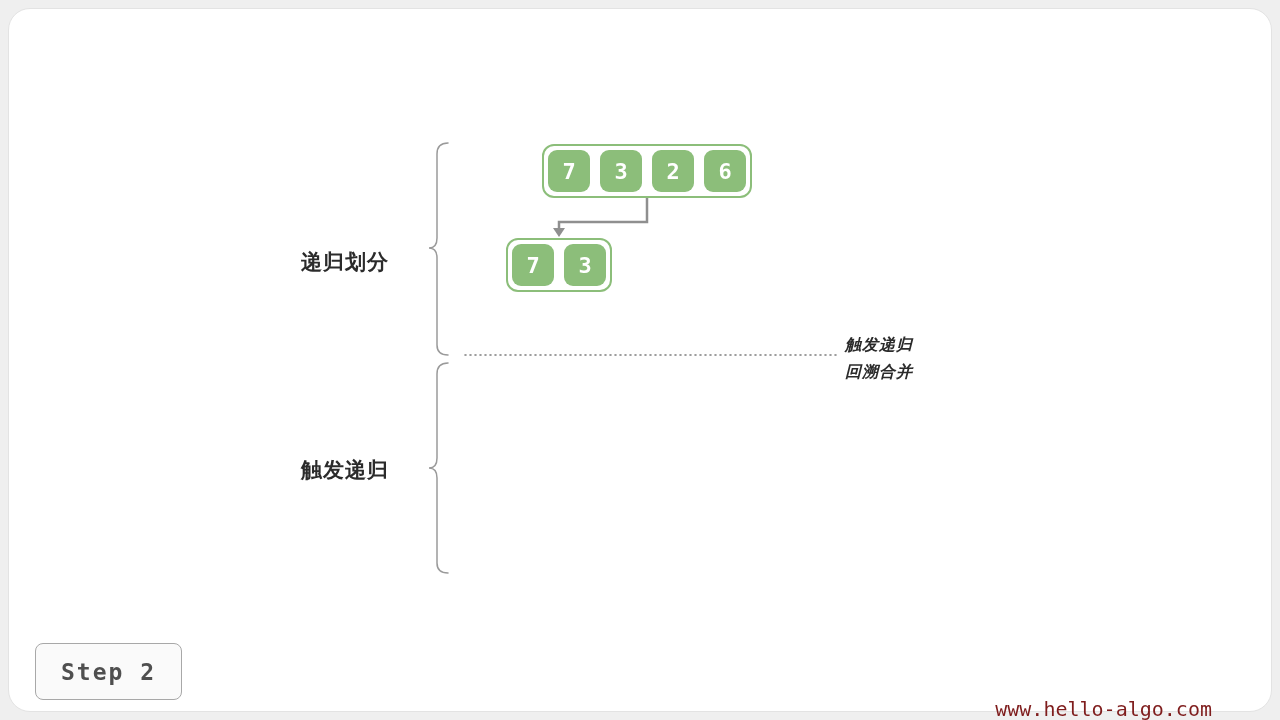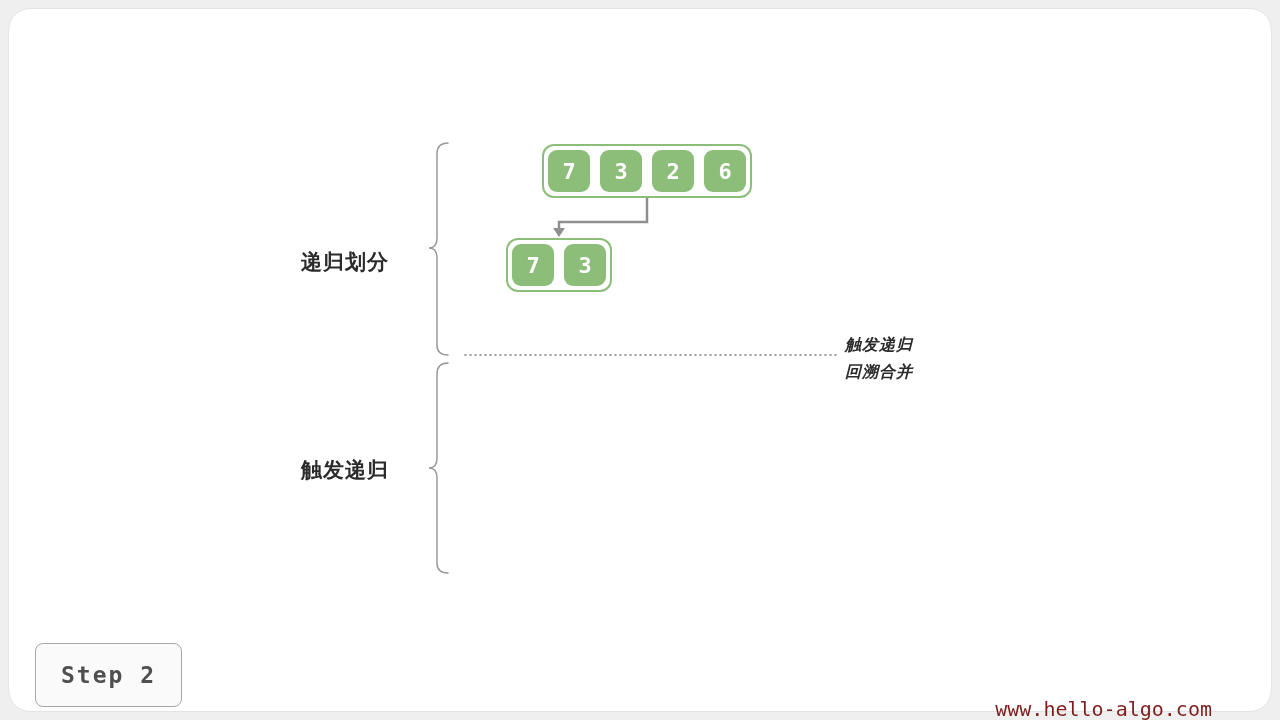--- a/index.html
+++ b/index.html
@@ -69,21 +69,21 @@
     color:var(--text-dark);
     line-height:27px;
     letter-spacing:1px;
     font-style:italic;
   }
   .step-box{
     position:absolute;
     left:35px;
     top:643px;
     width:147px;
-    height:64px;
+    height:57px;
     background:#fafafa;
     border:1.5px solid #a8a8a8;
     border-radius:8px;
     display:flex;
     align-items:center;
     justify-content:center;
     font-family:"DejaVu Sans Mono",monospace;
     font-weight:700;
     font-size:23px;
     color:#4f4f4f;

